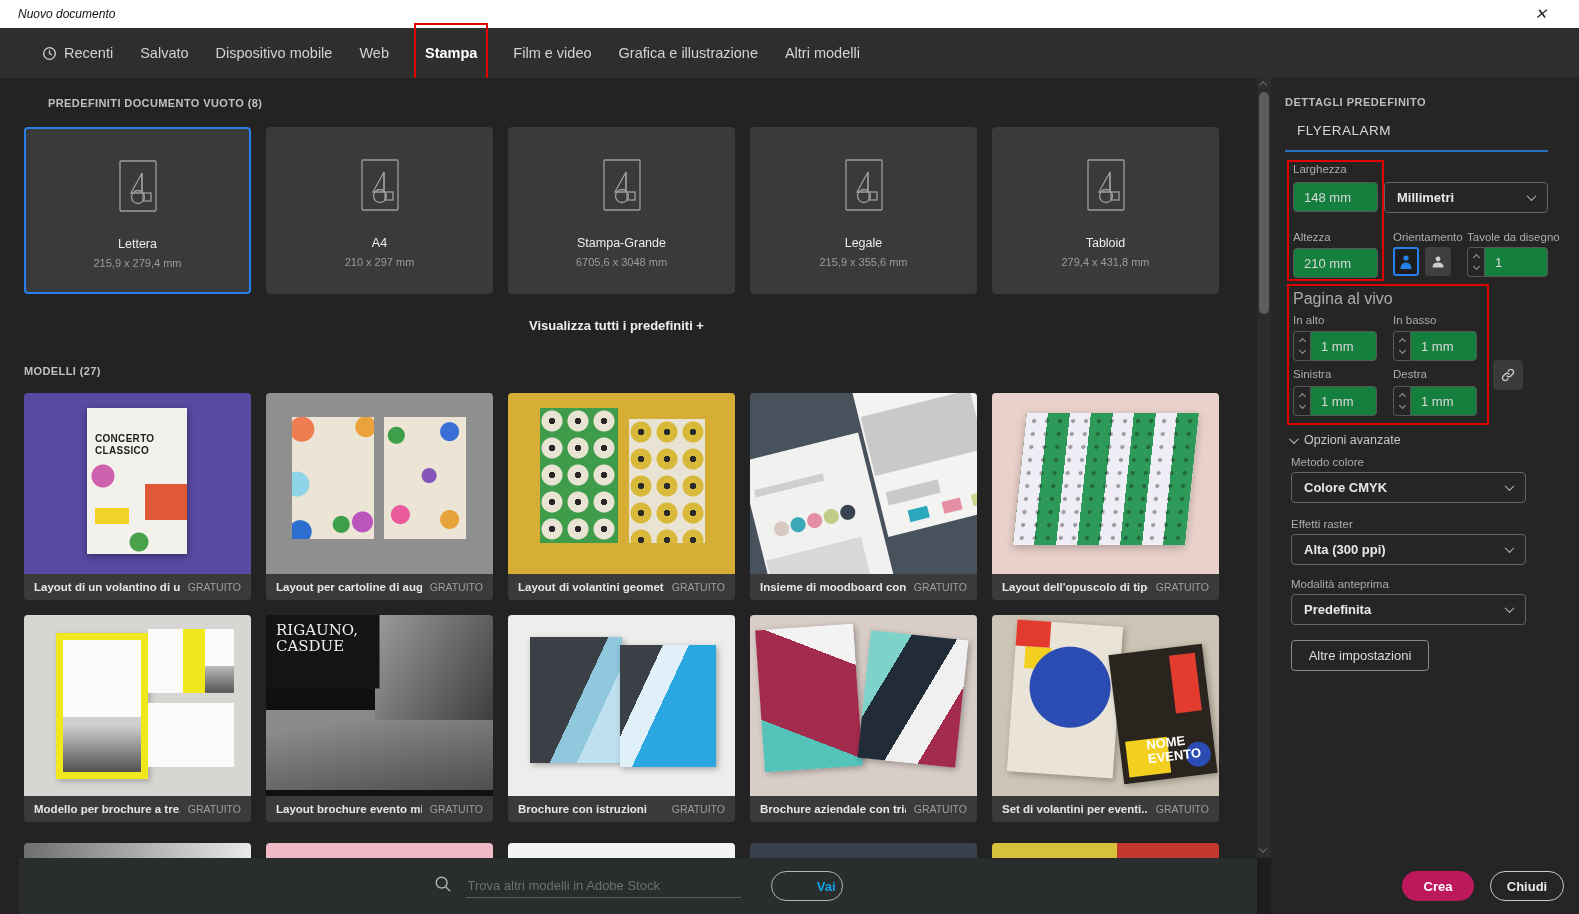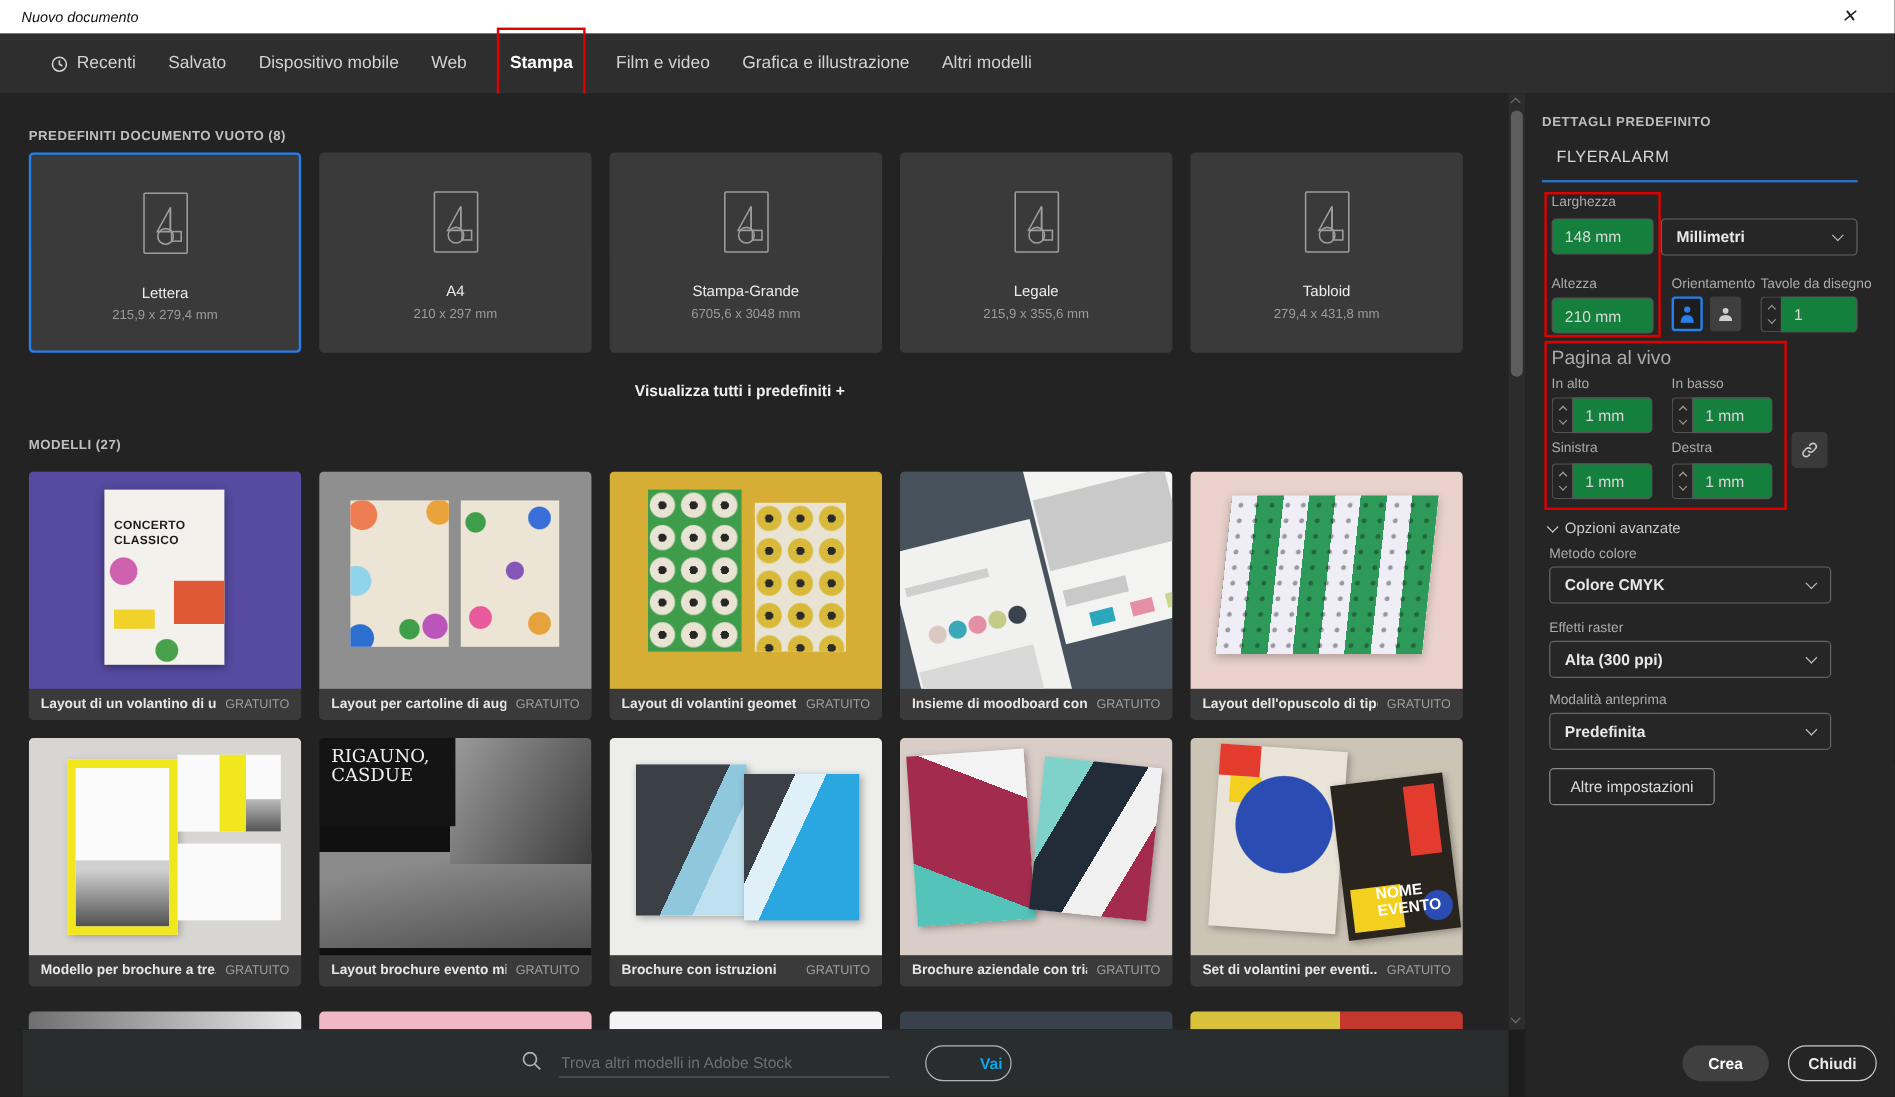--- a/index.html
+++ b/index.html
@@ -178,21 +178,21 @@
   .ann-box { position:absolute; border:2px solid #e00000; pointer-events:none; z-index:5; }
 
   .adv-toggle { position:absolute; left:18px; top:355px; display:flex; align-items:center; gap:8px; cursor:pointer; }
   .adv-toggle .chev { width:7px; height:7px; border-right:1.7px solid #c9c9c9; border-bottom:1.7px solid #c9c9c9; transform:rotate(45deg) translateY(-2px); }
   .adv-toggle .lbl { color:#c9c9c9; font-size:12.5px; }
 
   .more-btn { position:absolute; left:20px; top:562px; width:138px; height:31px; border-radius:4px; border:1.5px solid #8a8a8a;
     background:transparent; color:#dcdcdc; font-size:13px; cursor:pointer; font-family:"Liberation Sans", sans-serif; }
 
   .crea-btn { position:absolute; left:131px; top:793px; width:72px; height:30px; border-radius:15px; border:none;
-    background:#404040; color:#fff; font-size:13px; font-weight:bold; cursor:pointer; font-family:"Liberation Sans", sans-serif; }
+    background:#be185d; color:#fff; font-size:13px; font-weight:bold; cursor:pointer; font-family:"Liberation Sans", sans-serif; }
   .chiudi-btn { position:absolute; left:219px; top:793px; width:74px; height:30px; border-radius:15px; border:1.5px solid #c9c9c9;
     background:transparent; color:#e9e9e9; font-size:13px; font-weight:bold; cursor:pointer; font-family:"Liberation Sans", sans-serif; }
 
   .link-btn { position:absolute; left:222px; top:282px; width:30px; height:30px; background:#3a3a3a; border-radius:4px;
     display:flex; align-items:center; justify-content:center; cursor:pointer; }
 </style>
 </head>
 <body>
 
 <div class="titlebar">
@@ -228,21 +228,21 @@
   <div class="tab">
       <span>Grafica e illustrazione</span>
     </div>
   <div class="tab">
       <span>Altri modelli</span>
     </div>
 </div>
 
 <div class="main">
 
-  <div class="sect-head" style="top:30px;">PREDEFINITI DOCUMENTO VUOTO (8)</div>
+  <div class="sect-head" style="top:19px;margin-left:24px;">PREDEFINITI DOCUMENTO VUOTO (8)</div>
 
   <div class="preset-row">
     <div class="preset-card selected">
       <span class="preset-icon">
         <svg width="52" height="64" viewBox="0 0 52 64" fill="none" stroke="#9d9d9d" stroke-width="1.3">
           <rect x="8" y="3" width="36" height="50" rx="1"></rect>
           <path d="M30 15 L19 35 H30 Z"></path>
             <line x1="30" y1="15" x2="30" y2="35"></line>
           <circle cx="26" cy="39" r="6.5"></circle>
             <rect x="31" y="35" width="8" height="8"></rect>

